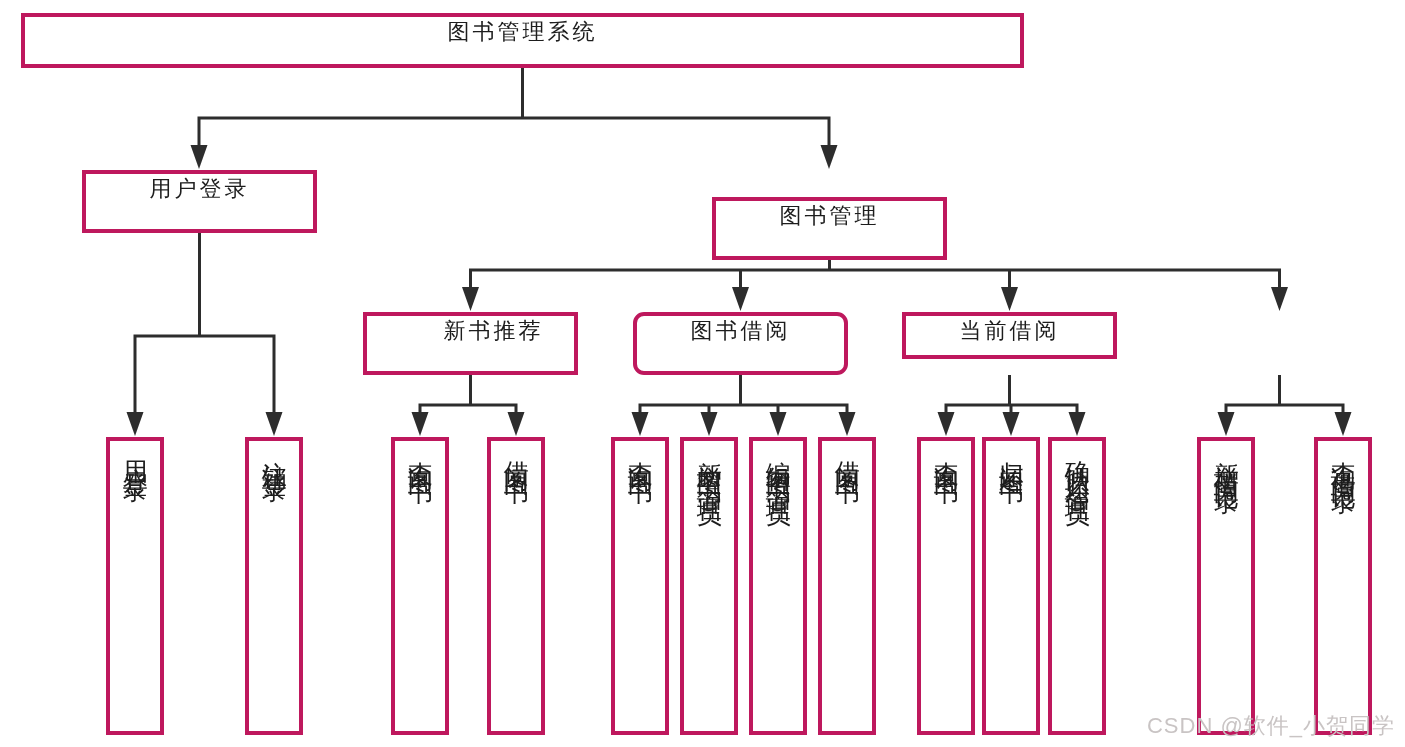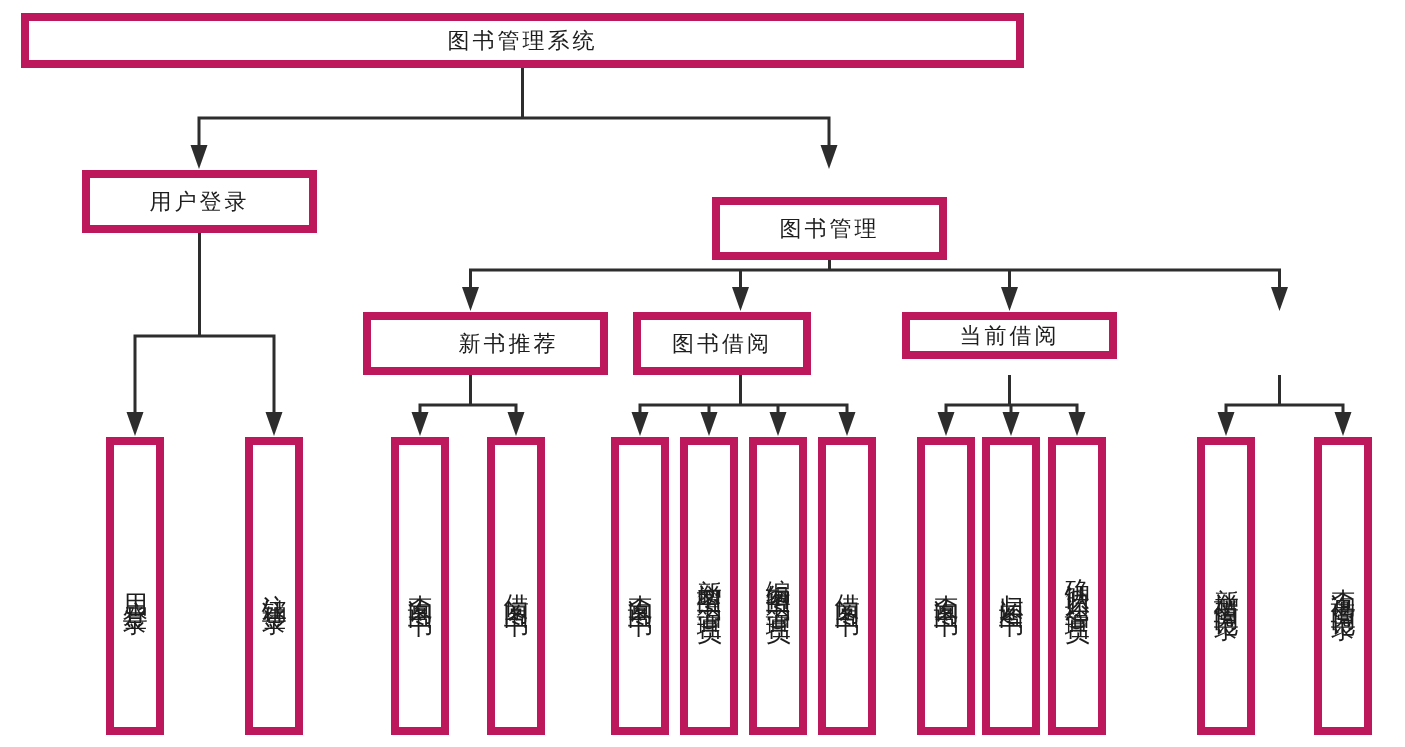--- a/index.html
+++ b/index.html
@@ -4,22 +4,22 @@
 <style>
   html, body { margin:0; padding:0; background:#ffffff; }
   #stage {
     position:relative; width:1405px; height:747px; overflow:hidden;
     background:#ffffff;
     font-family:"Liberation Sans","DejaVu Sans",sans-serif;
     color:#1d1d1d;
   }
   .box {
     position:absolute; box-sizing:border-box;
-    border:8px solid #be185d; background:#ffffff;
-    display:flex; align-items:center; justify-content:center;
+    border:4px solid #be185d; background:#ffffff;
+    display:flex; justify-content:center;
   }
   .hbox { font-size:22px; letter-spacing:3px; }
   .vbox .vtext {
     writing-mode:vertical-rl; text-orientation:mixed;
     font-size:25px; letter-spacing:6px; line-height:1.1;
   }
   #connectors { position:absolute; left:0; top:0; pointer-events:none; }
   #connectors path { stroke:#2d2d2d; stroke-width:3; fill:none; }
   #connectors polygon { fill:#2d2d2d; stroke:none; }
   #watermark {
@@ -67,24 +67,24 @@
     <span>图书管理系统</span>
   </div>
 
   <div class="box hbox" style="left:82px; top:170px; width:235px; height:63px;">
     <span>用户登录</span>
   </div>
   <div class="box hbox" style="left:712px; top:170px; width:235px; height:63px;margin-top:27px;">
     <span>图书管理</span>
   </div>
 
-  <div class="box hbox" style="left:363px; top:312px; width:245px; height:63px;padding-left:46px;">
+  <div class="box hbox" style="left:363px; top:312px; width:215px; height:63px;padding-left:46px;">
     <span>新书推荐</span>
   </div>
-  <div class="box hbox" style="left:633px; top:312px; width:178px; height:63px;">
+  <div class="box hbox" style="left:633px; top:312px; width:215px; height:63px;border-radius:11px;">
     <span>图书借阅</span>
   </div>
   <div class="box hbox" style="left:902px; top:312px; width:215px; height:47px;">
     <span>当前借阅</span>
   </div>
 
   <div class="box vbox" style="left:106px; top:437px; width:58px; height:298px;">
     <span class="vtext">用户登录</span>
   </div>
   <div class="box vbox" style="left:245px; top:437px; width:58px; height:298px;">
@@ -121,14 +121,15 @@
     <span class="vtext">确认归还（管理员）</span>
   </div>
 
   <div class="box vbox" style="left:1197px; top:437px; width:58px; height:298px;">
     <span class="vtext">新增借阅记录</span>
   </div>
   <div class="box vbox" style="left:1314px; top:437px; width:58px; height:298px;">
     <span class="vtext">查询借阅记录</span>
   </div>
 
+  <div id="watermark">CSDN @软件_小贺同学</div>
 
 </div>
 
 </body></html>

